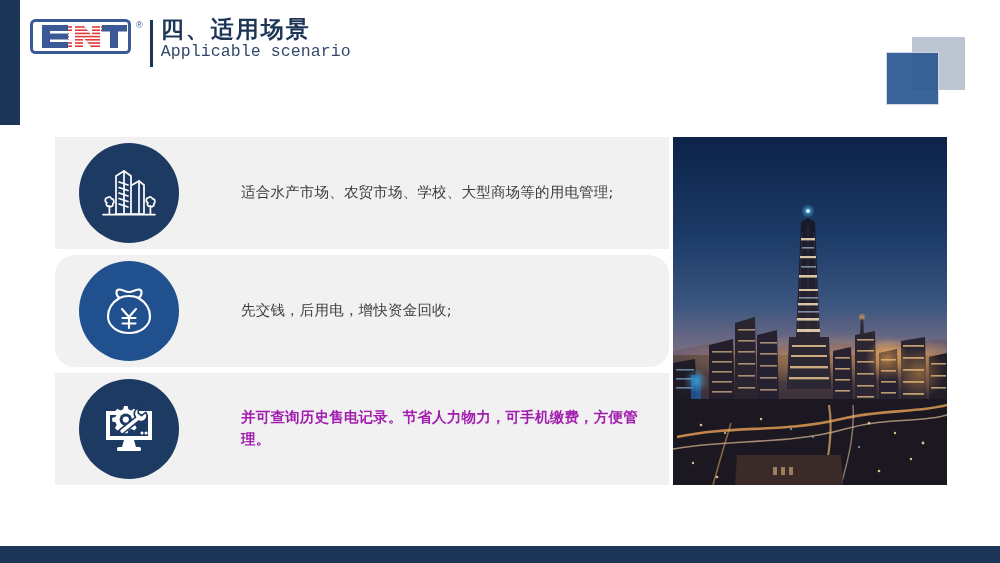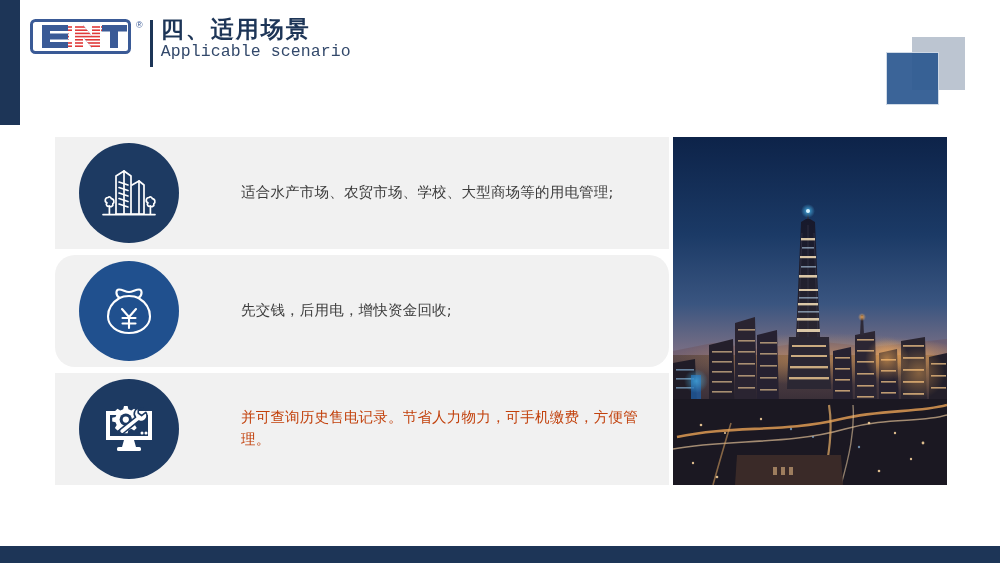--- a/index.html
+++ b/index.html
@@ -150,21 +150,21 @@
     right: 10px;
     display: flex;
     align-items: center;
     font-family: "DejaVu Sans", "Liberation Sans", sans-serif;
     font-size: 14.5px;
     color: #3d3d3d;
     letter-spacing: 0.2px;
     line-height: 1.5;
     margin-left: 46px;
   }
-  .feature-text.strong { font-weight: normal; color: #c2410c; }
+  .feature-text.strong { font-weight: bold; color: #a21caf; }
 
   
   .photo {
     position: absolute;
     left: 673px;
     top: 137px;
     width: 274px;
     height: 348px;
     overflow: hidden;
     background: #0d1b33;

